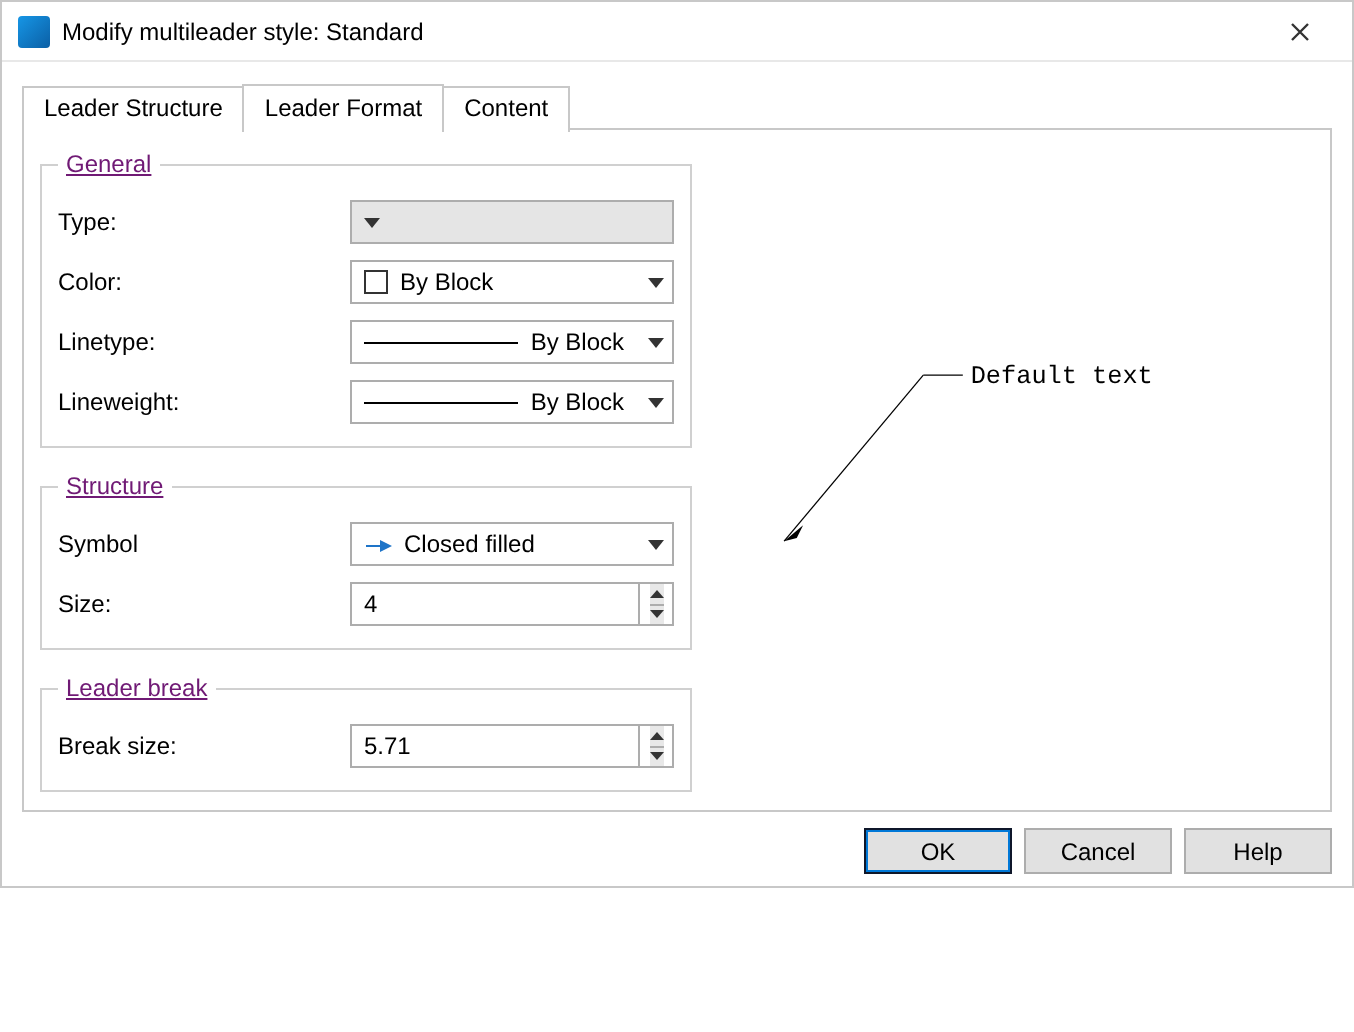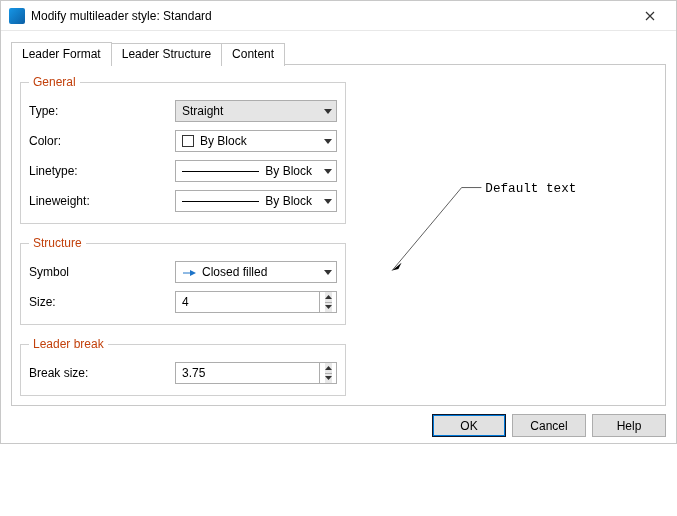--- a/index.html
+++ b/index.html
@@ -84,21 +84,22 @@
     position: absolute; inset: 0;
     width: 100%; height: 100%;
   }
   fieldset.group {
     border: 1px solid #d0d0d0;
     padding: 8px 8px 10px 8px;
     margin: 0;
   }
   fieldset.group > legend {
     padding: 0 4px;
-    color: #c2410c;
+    color: #701a75;
+    text-decoration: underline;
   }
   .row {
     display: flex; align-items: center;
     height: 24px;
     margin-top: 6px;
   }
   .row:first-of-type { margin-top: 2px; }
   .row .label {
     width: 146px;
   }
@@ -171,36 +172,35 @@
     <div class="close">
       <svg viewBox="0 0 10 10">
         <path d="M1 1 L9 9 M9 1 L1 9" stroke="#333" stroke-width="1.2" fill="none"></path>
       </svg>
     </div>
   </div>
 
   <div class="body">
 
     <div class="tabs">
+      <div class="tab inactive">Leader Structure</div>
       <div class="tab active">Leader Format</div>
-      <div class="tab inactive">Leader Structure</div>
       <div class="tab inactive">Content</div>
     </div>
 
     <div class="tabpage">
 
       <div class="leftpane">
 
         <fieldset class="group">
           <legend>General</legend>
 
           <div class="row">
             <div class="label">Type:</div>
             <div class="ctrl combo">
-              <div class="value">Straight</div>
               <div class="dd-btn">
                 <svg viewBox="0 0 8 5">
                     <path d="M0 0 L4 5 L8 0 Z" fill="#333"></path>
                   </svg>
               </div>
             </div>
           </div>
 
           <div class="row">
             <div class="label">Color:</div>
@@ -290,21 +290,21 @@
             </div>
           </div>
         </fieldset>
 
         <fieldset class="group">
           <legend>Leader break</legend>
 
           <div class="row">
             <div class="label">Break size:</div>
             <div class="ctrl white">
-              <div class="value">3.75</div>
+              <div class="value">5.71</div>
               <div class="sp-btns">
                 <div class="sp">
                     <svg viewBox="0 0 7 4">
                       <path d="M0 4 L3.5 0 L7 4 Z" fill="#333"></path>
                     </svg>
                   </div>
                 <div class="sp">
                     <svg viewBox="0 0 7 4">
                       <path d="M0 0 L3.5 4 L7 0 Z" fill="#333"></path>
                     </svg>

